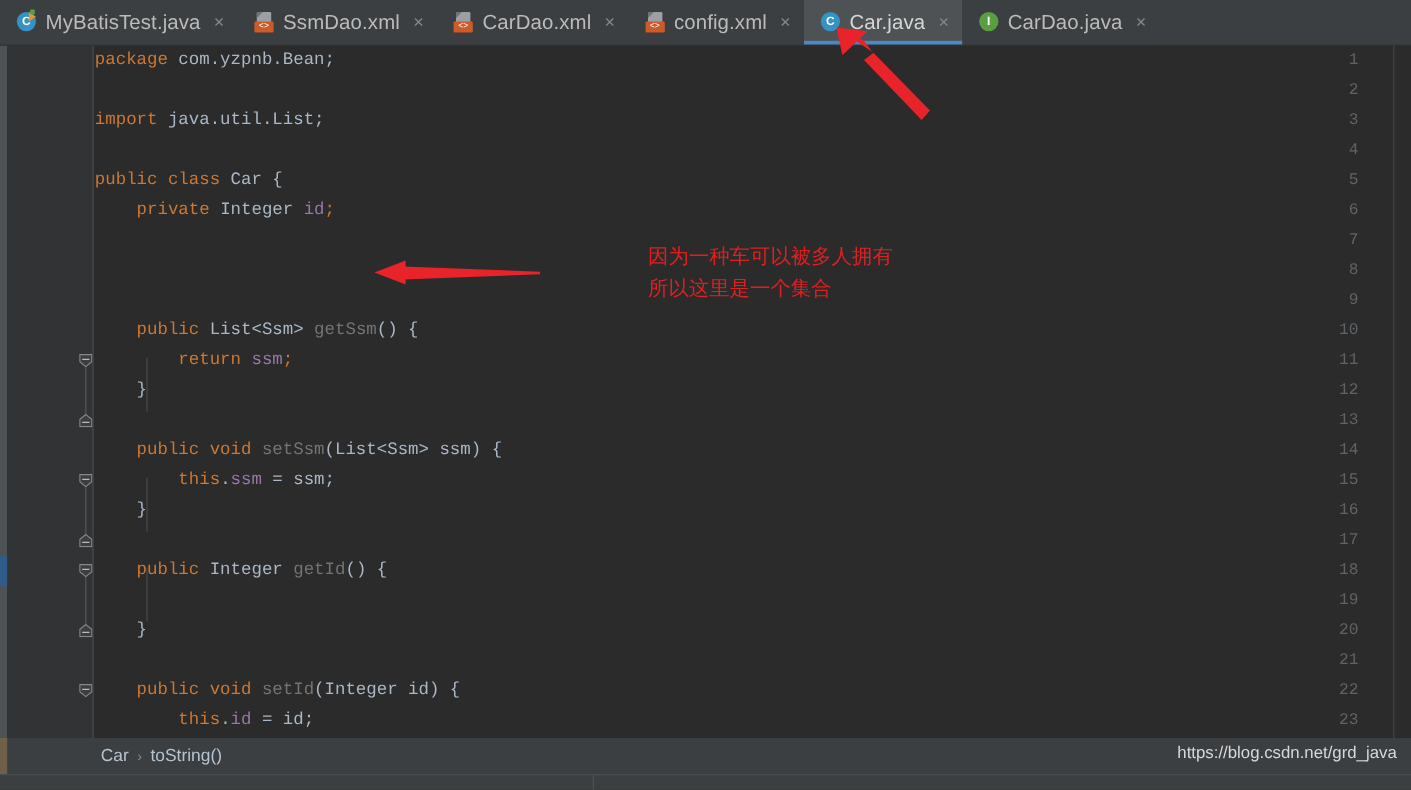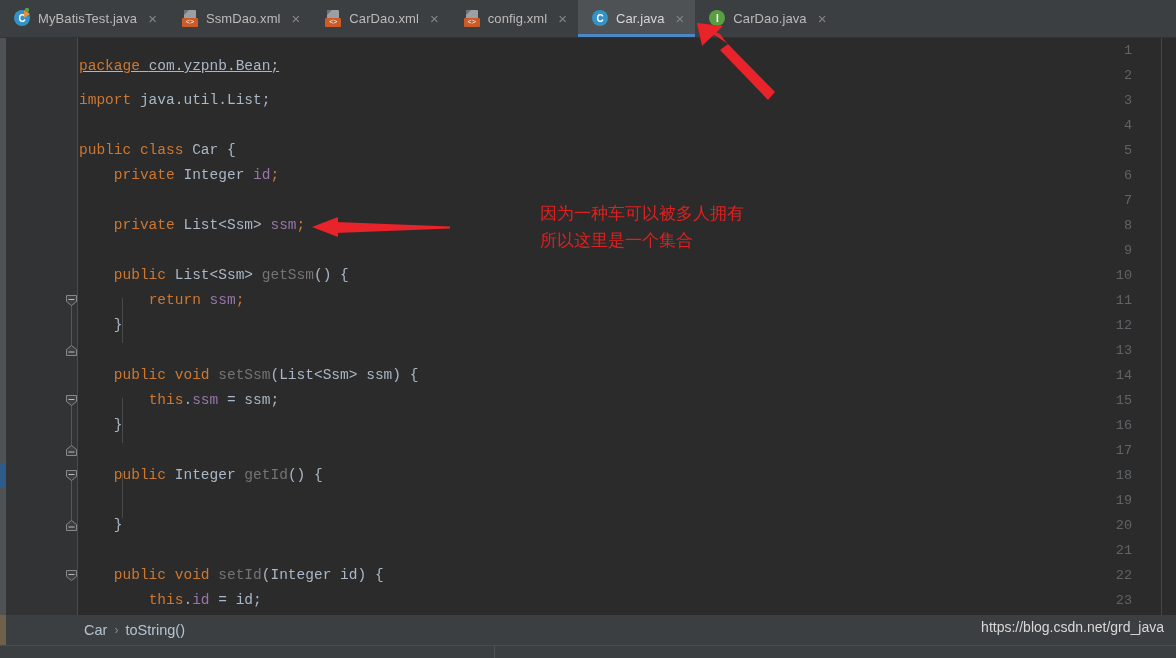--- a/index.html
+++ b/index.html
@@ -25,21 +25,21 @@
     background: #3c3f41;
     white-space: nowrap;
     cursor: default;
   }
   .tab.active { background: #4e5254; }
   .tab.active .tab-underline {
     position: absolute; left: 0; right: 0; bottom: 0; height: 3px;
     background: #4a88c7;
   }
   .tab-label {
-    font-size: 13px; color: #bbbbbb; letter-spacing: .1px;
+    font-size: 17px; color: #bbbbbb; letter-spacing: .1px;
   }
   .tab.active .tab-label { color: #d6d6d6; }
   .tab-close {
     font-size: 15px; color: #868686; line-height: 1;
     padding: 0 2px; margin-left: 2px;
   }
 
   
   .ic { position: relative; width: 17px; height: 17px; flex: 0 0 17px; }
   .ic-circle {
@@ -324,27 +324,26 @@
         </svg>
     </div>
 
     <div class="codearea">
       <div class="rightmargin" style="left:1082px;"></div>
 
       <div class="indentguide" style="left:43px;top:260px;height:45px;"></div>
       <div class="indentguide" style="left:43px;top:360px;height:45px;"></div>
       <div class="indentguide" style="left:43px;top:435px;height:45px;"></div>
 
-      <div class="codeline" style="top:16px;text-decoration:underline;"><span class="kw">package</span> <span class="pln">com.yzpnb.Bean;</span></div>
+      <div class="codeline" style="top:0px;"><span class="kw">package</span> <span class="pln">com.yzpnb.Bean;</span></div>
       <div class="codeline" style="top:25px;"></div>
       <div class="codeline" style="top:50px;"><span class="kw">import</span> <span class="pln">java.util.List;</span></div>
       <div class="codeline" style="top:75px;"></div>
       <div class="codeline" style="top:100px;"><span class="kw">public class</span> <span class="cls">Car</span> <span class="brc">{</span></div>
       <div class="codeline" style="top:125px;">    <span class="kw">private</span> <span class="typ">Integer</span> <span class="fld">id</span><span class="kw">;</span></div>
-      <div class="codeline" style="top:175px;">    <span class="kw">private</span> <span class="typ">List&lt;Ssm&gt;</span> <span class="fld">ssm</span><span class="kw">;</span></div>
       <div class="codeline" style="top:200px;"></div>
       <div class="codeline" style="top:225px;">    <span class="kw">public</span> <span class="typ">List&lt;Ssm&gt;</span> <span class="mth">getSsm</span><span class="brc">() {</span></div>
       <div class="codeline" style="top:250px;text-align:right;">        <span class="kw">return</span> <span class="fld">ssm</span><span class="kw">;</span></div>
       <div class="codeline" style="top:275px;">    <span class="brc">}</span></div>
       <div class="codeline" style="top:300px;"></div>
       <div class="codeline" style="top:325px;">    <span class="kw">public void</span> <span class="mth">setSsm</span><span class="brc">(</span><span class="typ">List&lt;Ssm&gt;</span> <span class="pln">ssm</span><span class="brc">) {</span></div>
       <div class="codeline" style="top:350px;">        <span class="kw">this</span><span class="pln">.</span><span class="fld">ssm</span> <span class="pln">= ssm;</span></div>
       <div class="codeline" style="top:375px;">    <span class="brc">}</span></div>
       <div class="codeline" style="top:400px;"></div>
       <div class="codeline" style="top:425px;">    <span class="kw">public</span> <span class="typ">Integer</span> <span class="mth">getId</span><span class="brc">() {</span></div>

